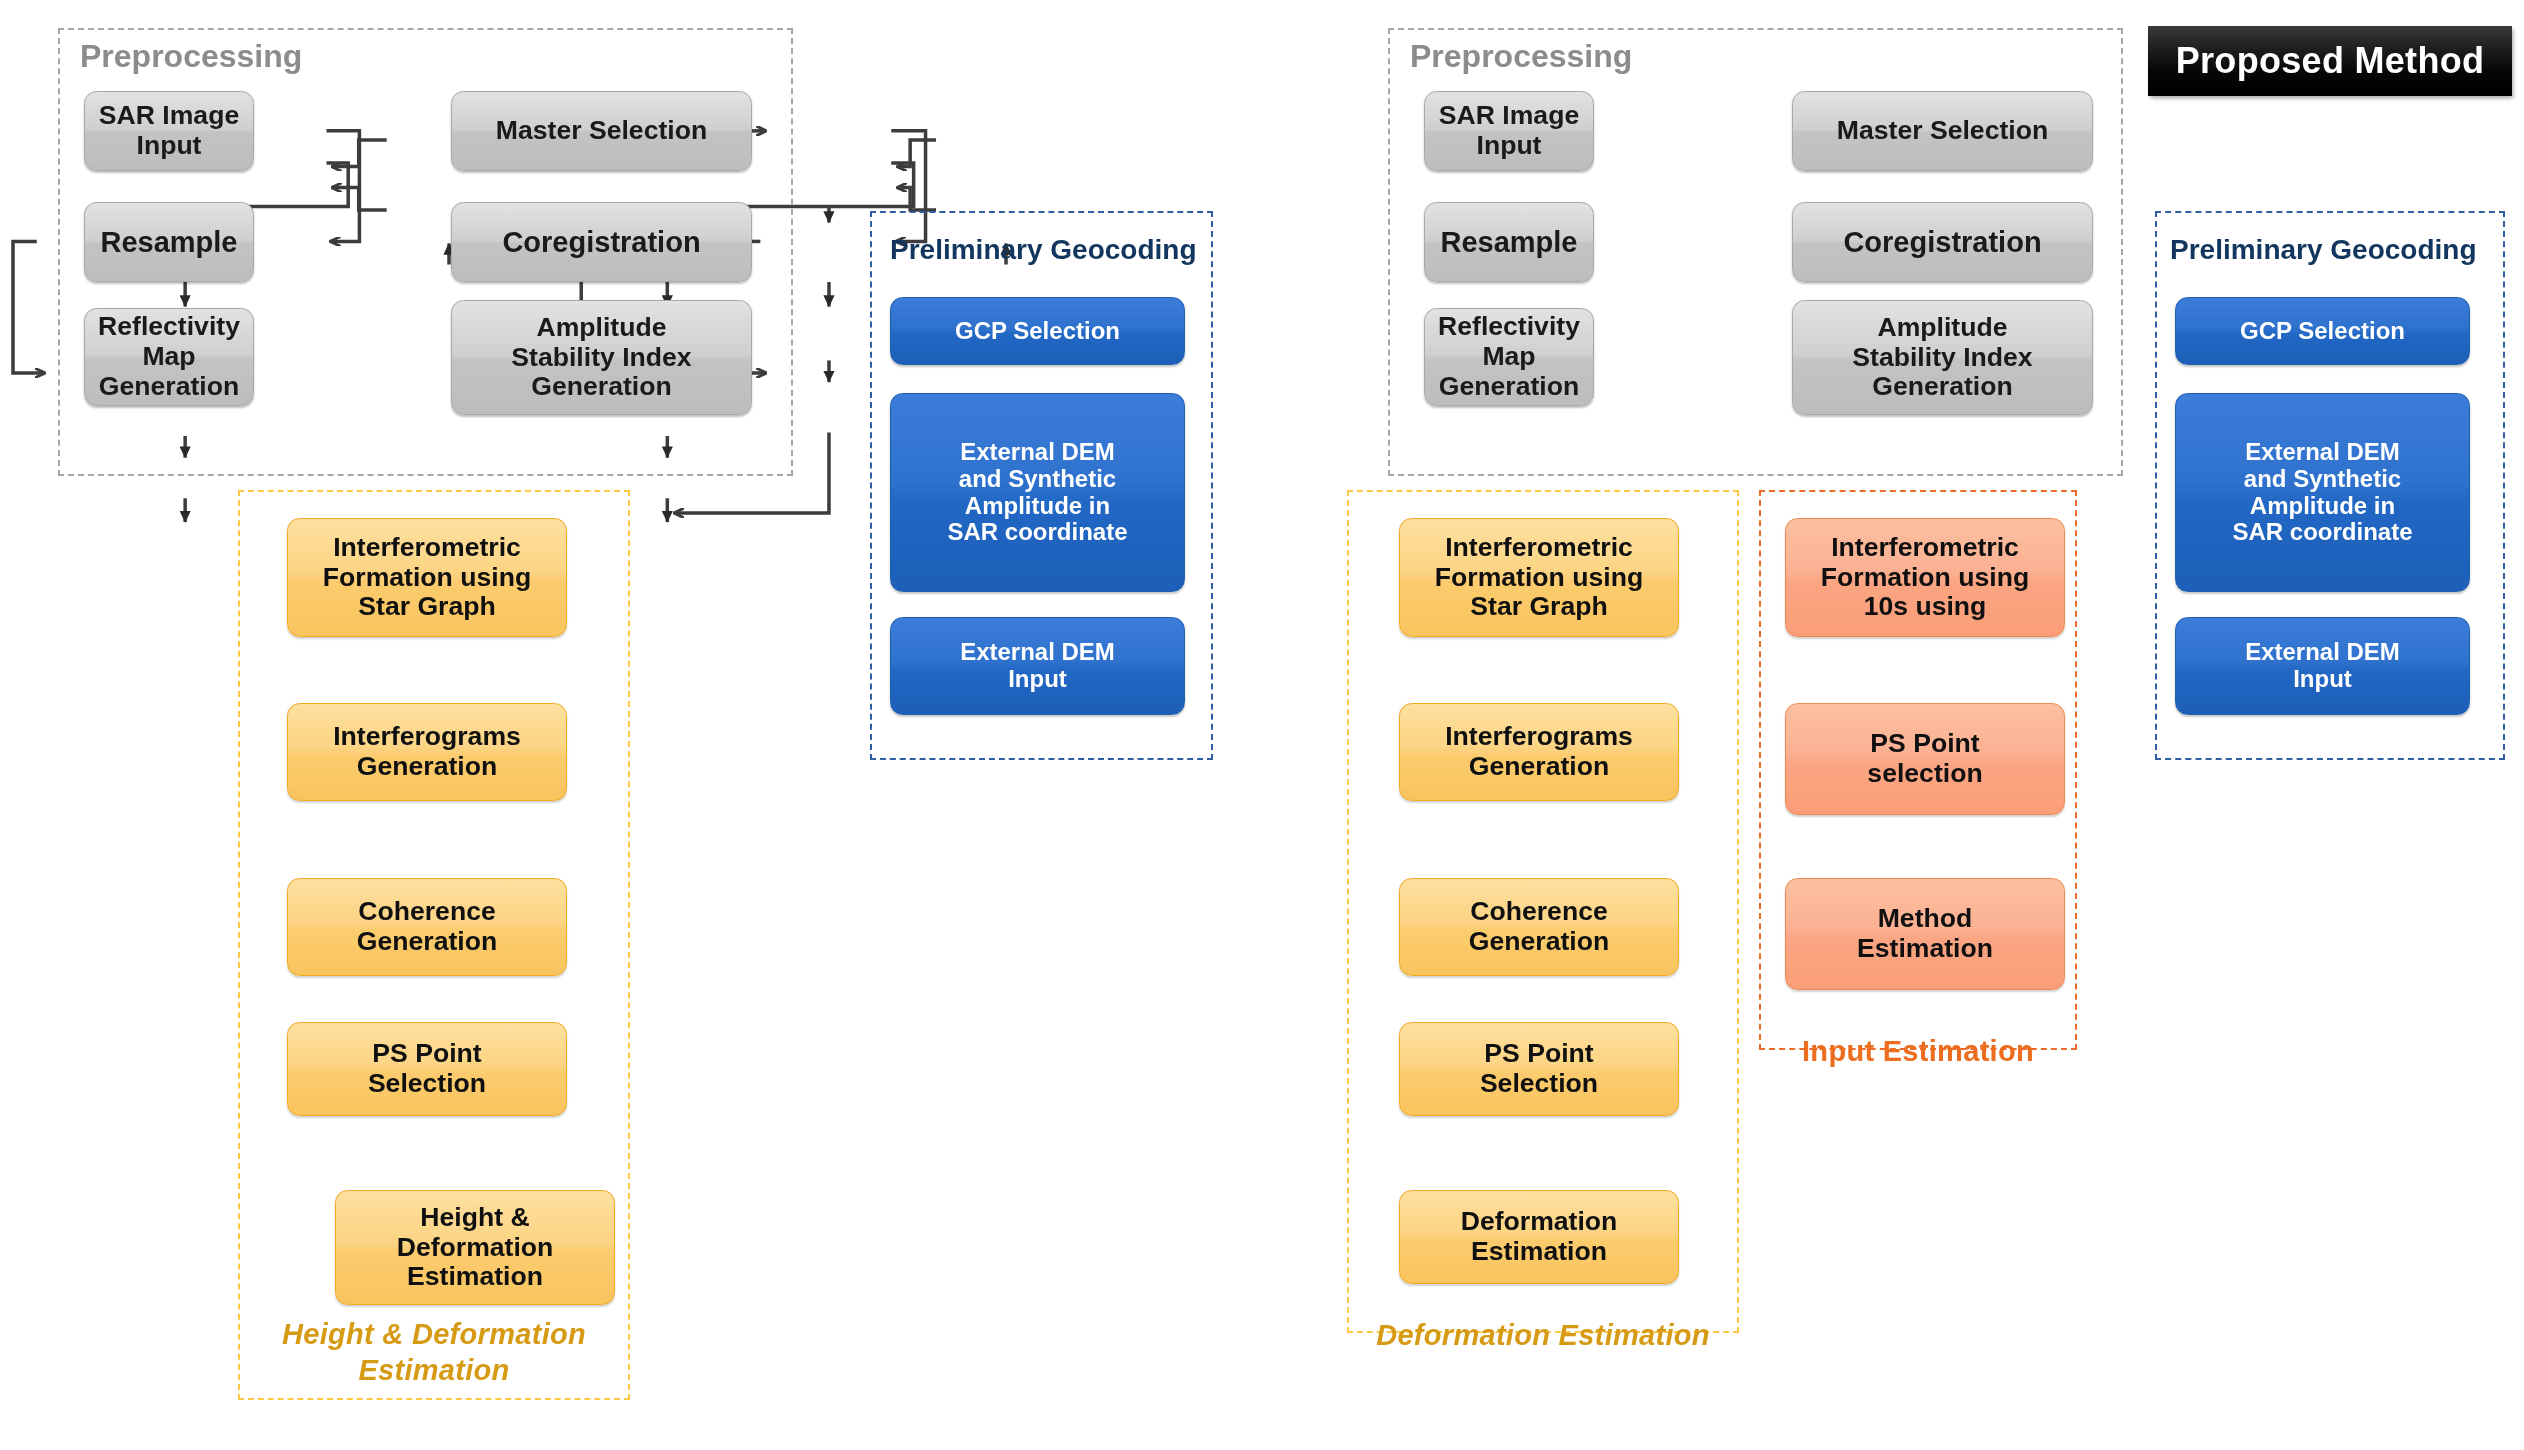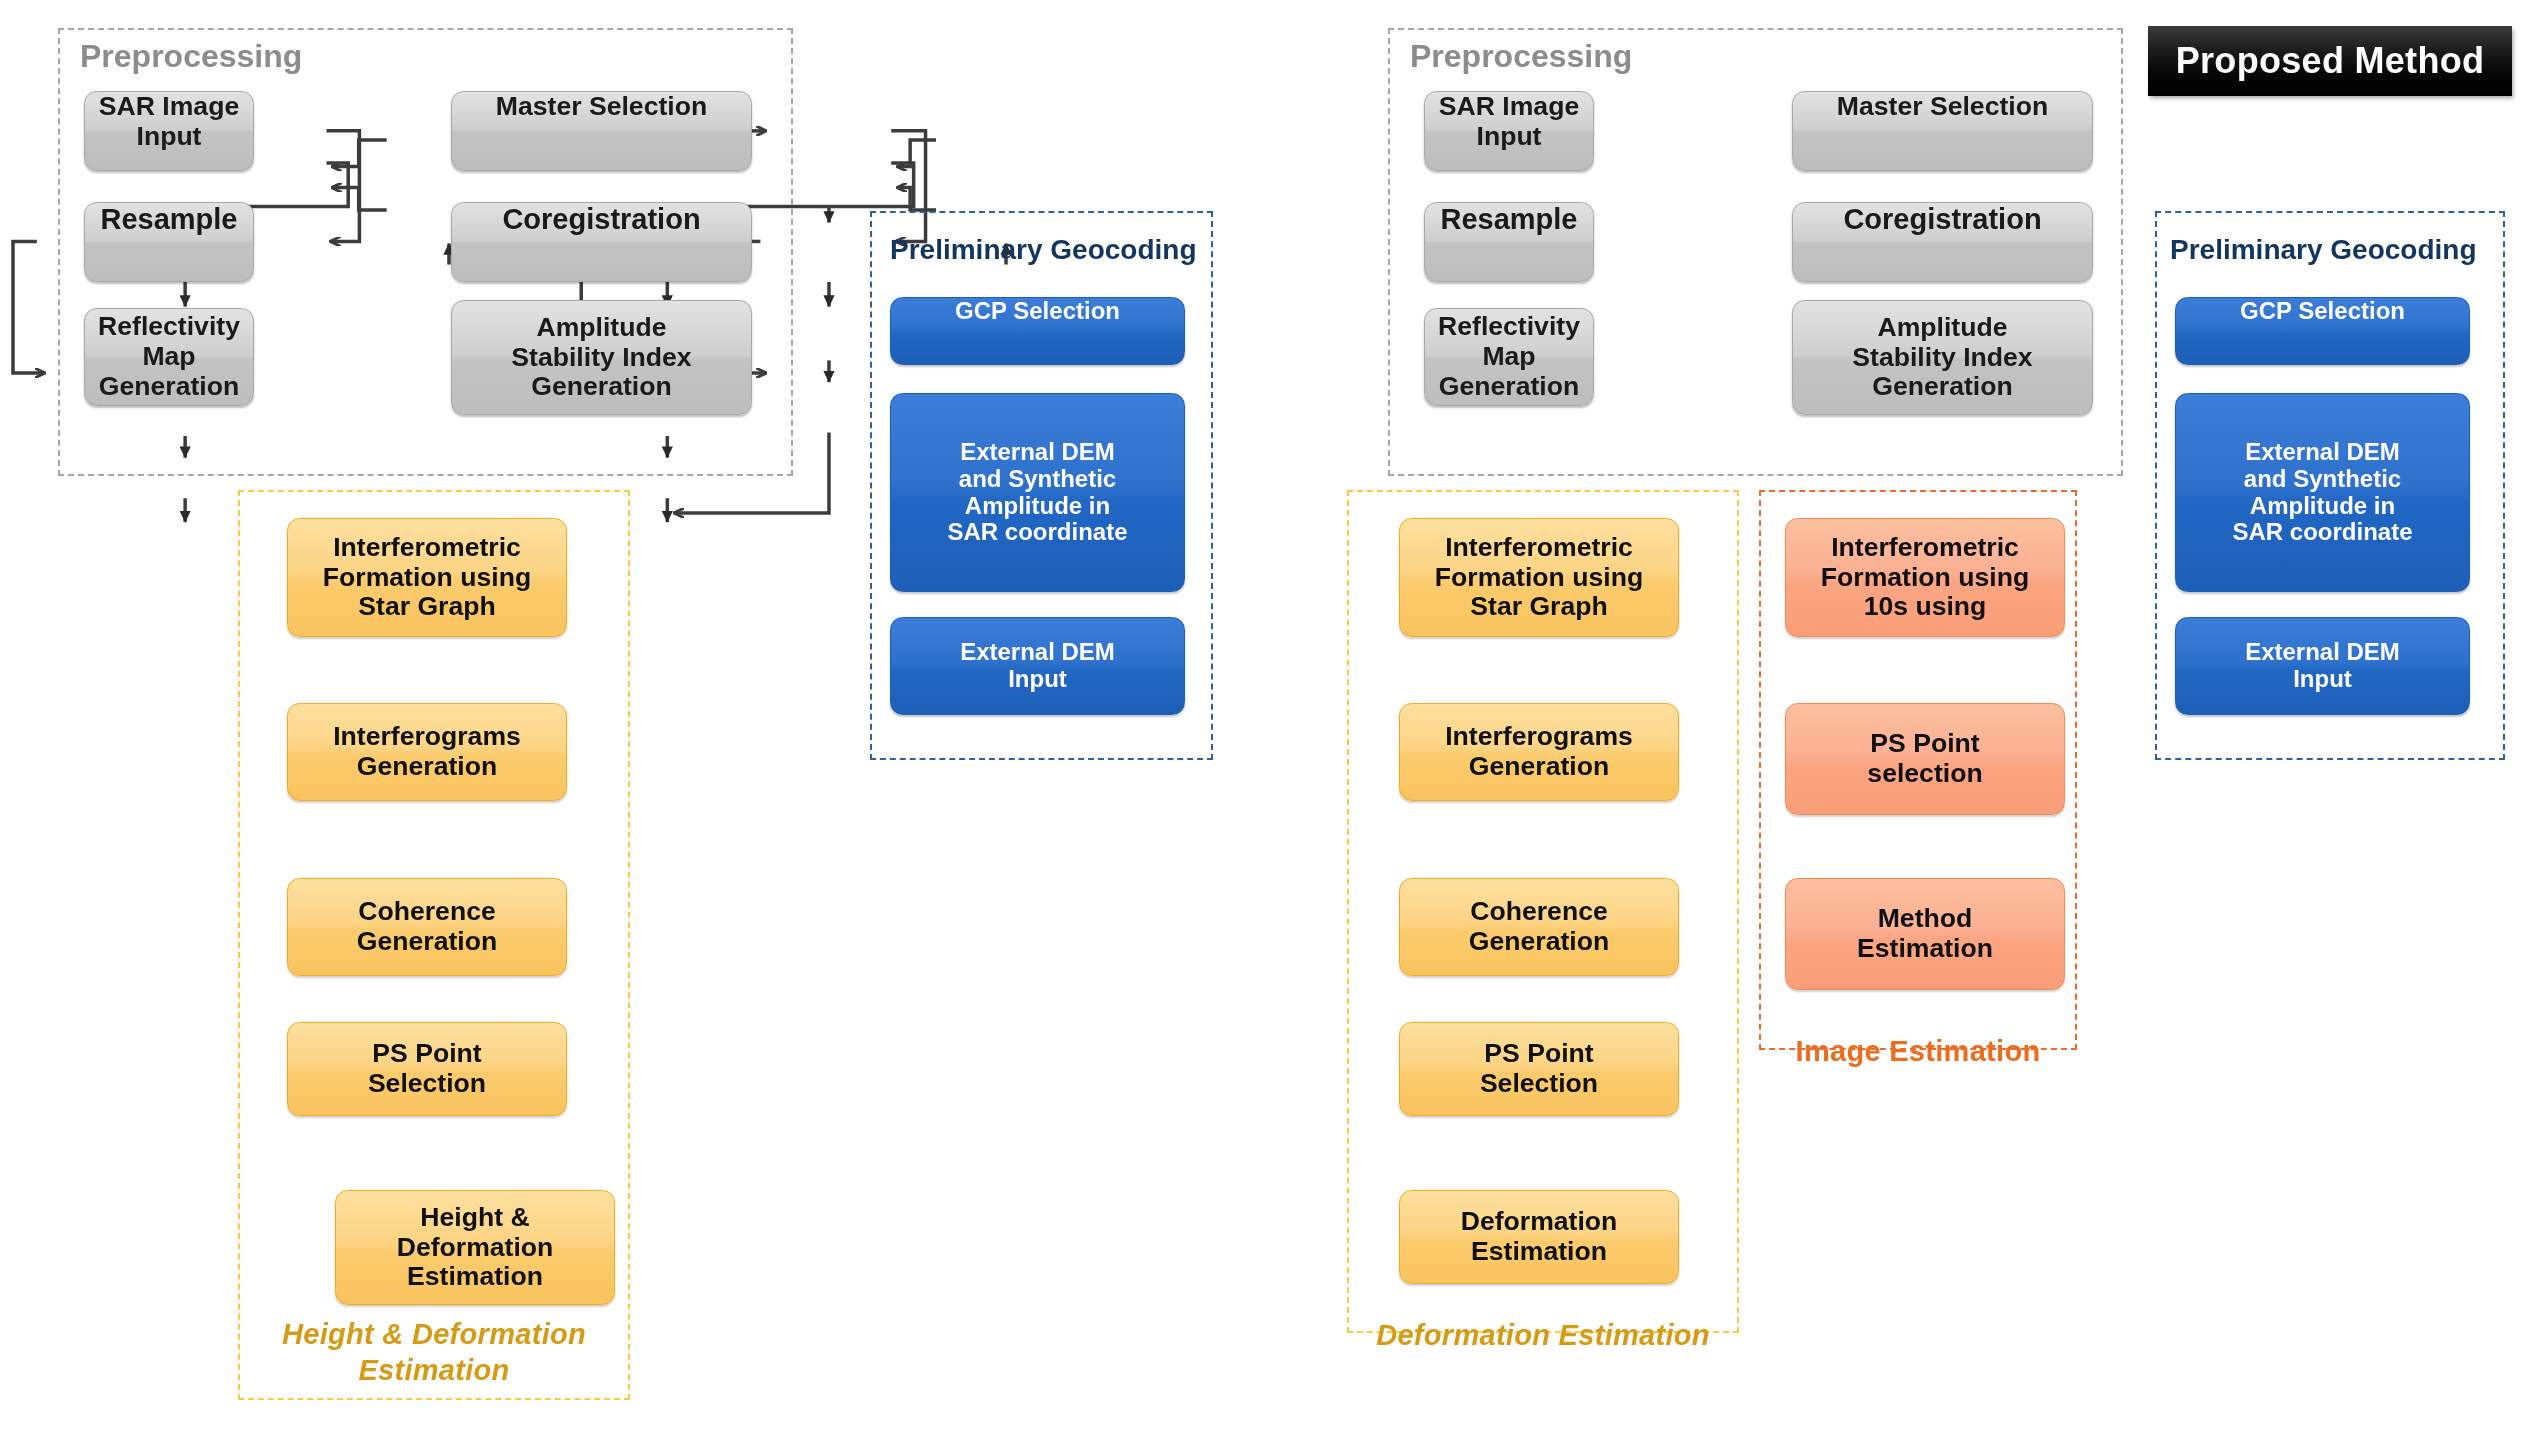--- a/index.html
+++ b/index.html
@@ -14,21 +14,21 @@
   .grp-yellow{border:2.8px dashed #fdc944;}
   .grp-orange{border:2.8px dashed #ee6a2a;}
 
   .grp-label{position:absolute;white-space:nowrap;font-weight:bold;}
   .lbl-pre{color:#8c8c8c;font-size:32px;font-weight:bold;}
   .lbl-geo{color:#13365e;font-size:28px;font-weight:bold;}
   .lbl-yellow{color:#d69a14;font-size:29px;font-weight:bold;letter-spacing:0.3px;text-align:center;font-style:italic;}
   .lbl-orange{color:#ed6d1f;font-size:29px;font-weight:bold;letter-spacing:0.3px;text-align:center;}
 
   
-  .node{position:absolute;box-sizing:border-box;display:flex;justify-content:center;
+  .node{position:absolute;box-sizing:border-box;display:flex;align-items:center;justify-content:center;
         text-align:center;font-weight:bold;line-height:1.12;border-radius:12.6px;}
   .node span{display:block;padding:0 5.6px;}
 
   .n-gray{
     background:linear-gradient(180deg,#e2e2e2 0%,#cfcfcf 48%,#c3c3c3 52%,#bdbdbd 100%);
     border:1.4px solid #a8a8a8;color:#1a1a1a;font-size:26.6px;
     box-shadow:0 1.4px 2.1px rgba(0,0,0,.25);
   }
   .n-blue{
     background:linear-gradient(180deg,#3b7dd8 0%,#2f72cd 45%,#2167c4 55%,#1d5fb8 100%);
@@ -293,16 +293,16 @@
   <div class="node n-orange" style="left:1785px;top:703px;width:280px;height:112px;flex-direction:column;">
     <span>PS Point</span>
     <span>selection</span>
   </div>
 
   <div class="node n-orange" style="left:1785px;top:878px;width:280px;height:112px;flex-direction:column;">
     <span>Method</span>
     <span>Estimation</span>
   </div>
 
-  <div class="grp-label lbl-orange" style="left:1759px;top:1035px;width:318px;">Image  Estimation</div>
+  <div class="grp-label lbl-orange" style="left:1759px;top:1035px;width:318px;">Input  Estimation</div>
 
 </div>
 
 
 </body></html>

